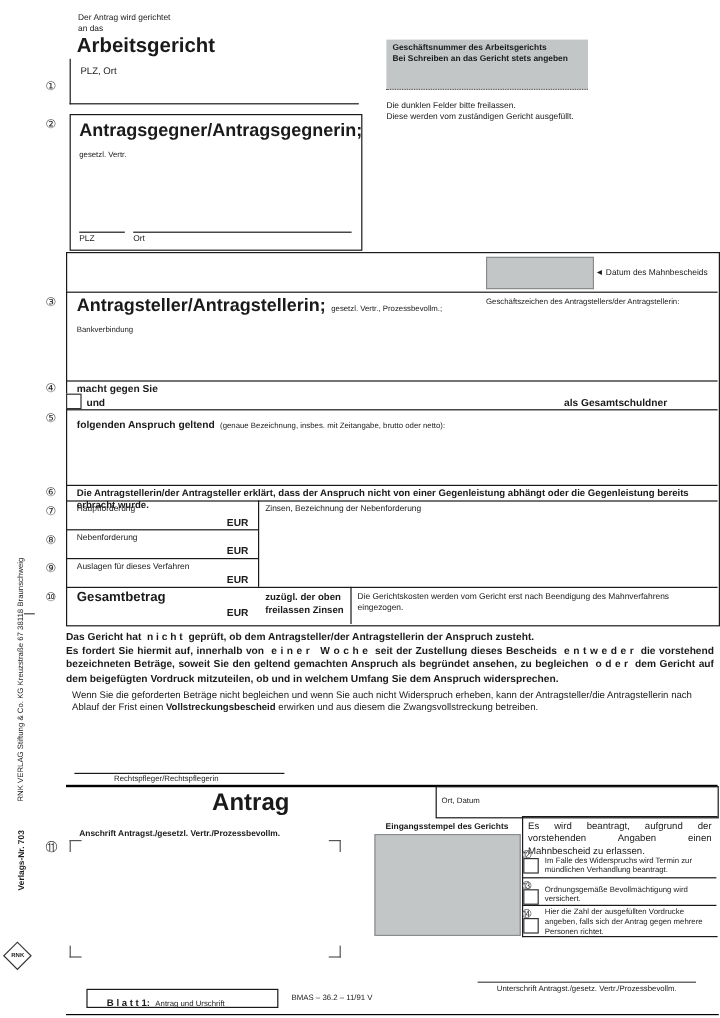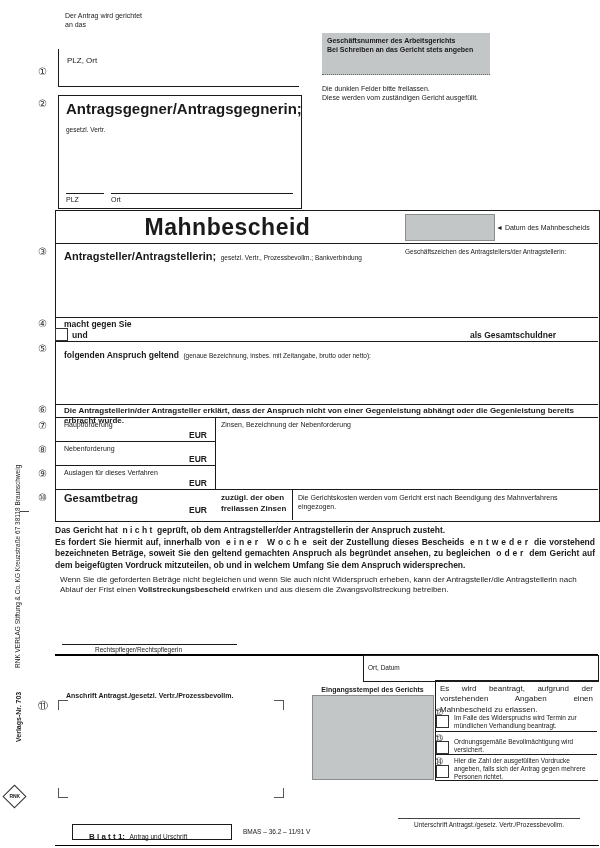--- a/index.html
+++ b/index.html
@@ -46,20 +46,21 @@
   <div class="abs circ" style="left:38px;top:343px;">⑤</div>
   <div class="abs circ" style="left:38px;top:404px;">⑥</div>
   <div class="abs circ" style="left:38px;top:420px;">⑦</div>
   <div class="abs circ" style="left:38px;top:444px;">⑧</div>
   <div class="abs circ" style="left:38px;top:468px;">⑨</div>
   <div class="abs circ" style="left:38px;top:492px;">⑩</div>
   <div class="abs circ" style="left:38px;top:699px;">⑪</div>
 
   <div class="abs t7" style="left:65px;top:11px;">Der Antrag wird gerichtet</div>
   <div class="abs t7" style="left:65px;top:20px;">an das</div>
+  <div class="abs b" style="left:64px;top:28px;font-size:17px;">Arbeitsgericht</div>
 
   <div class="abs" style="left:58px;top:49px;width:240px;height:37px;border-left:1px solid #1a1a1a;border-bottom:1px solid #1a1a1a;">
     <span class="t8" style="margin-left:8px;display:inline-block;margin-top:6px;">PLZ, Ort</span>
   </div>
 
   <div class="abs gray" style="left:322px;top:33px;width:168px;height:42px;border-bottom:1px dotted #666;padding:3px 5px;box-sizing:border-box;">
     <div class="t7 b">Geschäftsnummer des Arbeitsgerichts</div>
     <div class="t7 b">Bei Schreiben an das Gericht stets angeben</div>
   </div>
   <div class="abs t7" style="left:322px;top:84px;">Die dunklen Felder bitte freilassen.</div>
@@ -71,30 +72,29 @@
       <span class="t65">gesetzl. Vertr.</span>
     </div>
     <div class="abs" style="left:7px;top:97px;width:38px;border-top:1px solid #1a1a1a;"></div>
     <div class="abs t7" style="left:7px;top:99px;">PLZ</div>
     <div class="abs" style="left:52px;top:97px;width:182px;border-top:1px solid #1a1a1a;"></div>
     <div class="abs t7" style="left:52px;top:99px;">Ort</div>
   </div>
 
   <div class="abs box" style="left:55px;top:210px;width:543px;height:310px;"></div>
 
-  <div class="abs big" style="left:55px;top:214px;width:345px;text-align:center;">Mahnbescheid</div>
   <div class="abs gray" style="left:405px;top:214px;width:88px;height:25px;border:1px solid #8a8d8e;"></div>
   <div class="abs t7" style="left:496px;top:223px;">
     <span>◄</span>
     <span>Datum des Mahnbescheids</span>
   </div>
   <div class="abs hl" style="left:55px;top:243px;width:543px;"></div>
 
   <div class="abs" style="left:64px;top:246px;width:330px;">
-    <span class="b" style="font-size:11px;">Antragsteller/Antragstellerin;</span>
+    <span class="b" style="font-size:15px;">Antragsteller/Antragstellerin;</span>
     <span class="t65">gesetzl. Vertr., Prozessbevollm.; Bankverbindung</span>
   </div>
   <div class="abs t65" style="left:405px;top:248px;">Geschäftszeichen des Antragstellers/der Antragstellerin:</div>
   <div class="abs hl" style="left:55px;top:317px;width:543px;"></div>
 
   <div class="abs b t85" style="left:64px;top:319px;">macht gegen Sie</div>
   <div class="abs chk" style="left:55px;top:328px;"></div>
   <div class="abs b t85" style="left:72px;top:330px;">und</div>
   <div class="abs b t85" style="left:470px;top:330px;">als Gesamtschuldner</div>
   <div class="abs hl" style="left:55px;top:341px;width:543px;"></div>
@@ -132,20 +132,21 @@
   <div class="abs b t85 pre" style="left:55px;top:537px;width:540px;text-align:justify;">Es fordert Sie hiermit auf, innerhalb von  e i n e r   W o c h e  seit der Zustellung dieses Bescheids  e n t w e d e r  die vorstehend bezeichneten Beträge, soweit Sie den geltend gemachten Anspruch als begründet ansehen, zu begleichen  o d e r  dem Gericht auf dem beigefügten Vordruck mitzuteilen, ob und in welchem Umfang Sie dem Anspruch widersprechen.</div>
   <div class="abs t8" style="left:60px;top:575px;width:540px;">
     <span>Wenn Sie die geforderten Beträge nicht begleichen und wenn Sie auch nicht Widerspruch erheben, kann der Antragsteller/die Antragstellerin nach Ablauf der Frist einen </span><span class="b">Vollstreckungsbescheid</span><span> erwirken und aus diesem die Zwangsvollstreckung betreiben.</span>
   </div>
 
   <div class="abs hl" style="left:62px;top:644px;width:175px;"></div>
   <div class="abs t65" style="left:95px;top:646px;">Rechtspfleger/Rechtspflegerin</div>
 
   <div class="abs" style="left:55px;top:654px;width:543px;border-top:2.5px solid #000;"></div>
 
+  <div class="abs b" style="left:55px;top:658px;width:308px;text-align:center;font-size:20px;">Antrag</div>
   <div class="abs box" style="left:363px;top:655px;width:234px;height:25px;">
     <span class="t65" style="margin:2px 0 0 4px;display:inline-block;">Ort, Datum</span>
   </div>
 
   <div class="abs b t7" style="left:66px;top:691px;">Anschrift Antragst./gesetzl. Vertr./Prozessbevollm.</div>
 
   <div class="abs corner c-tl" style="left:58px;top:700px;"></div>
   <div class="abs corner c-tr" style="left:274px;top:700px;"></div>
   <div class="abs corner c-bl" style="left:58px;top:788px;"></div>
   <div class="abs corner c-br" style="left:274px;top:788px;"></div>

